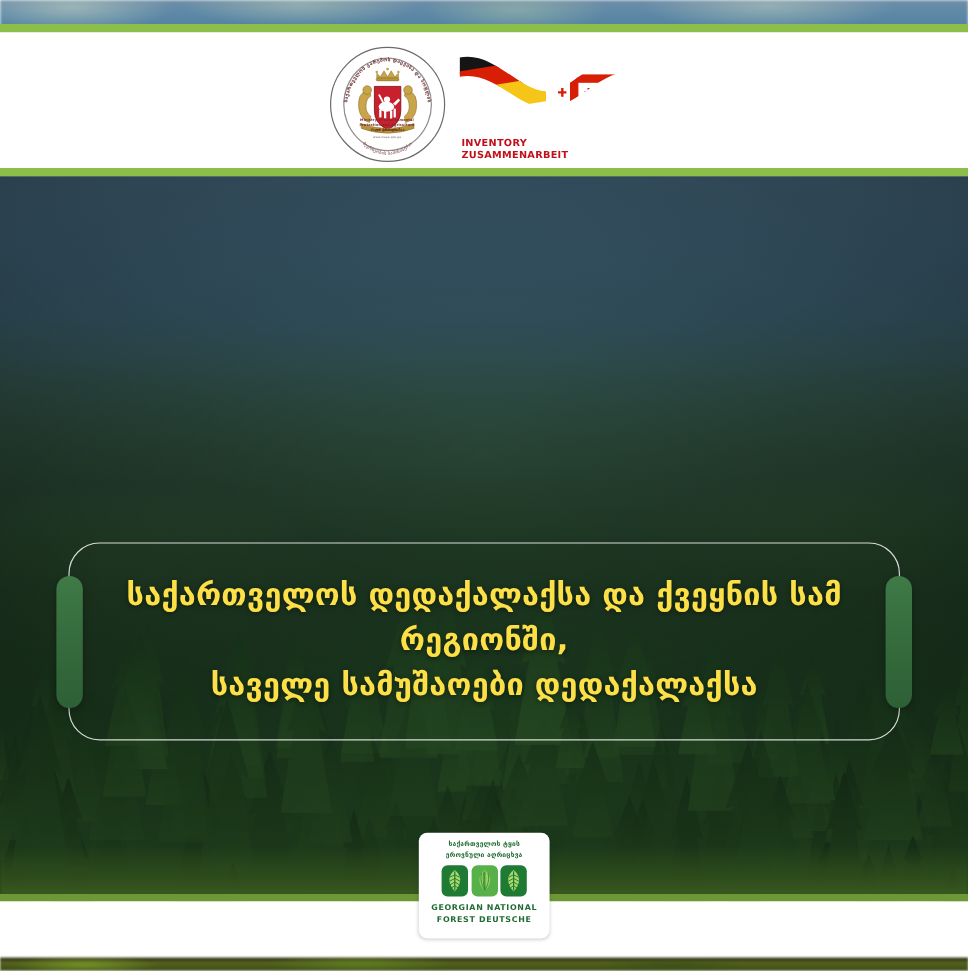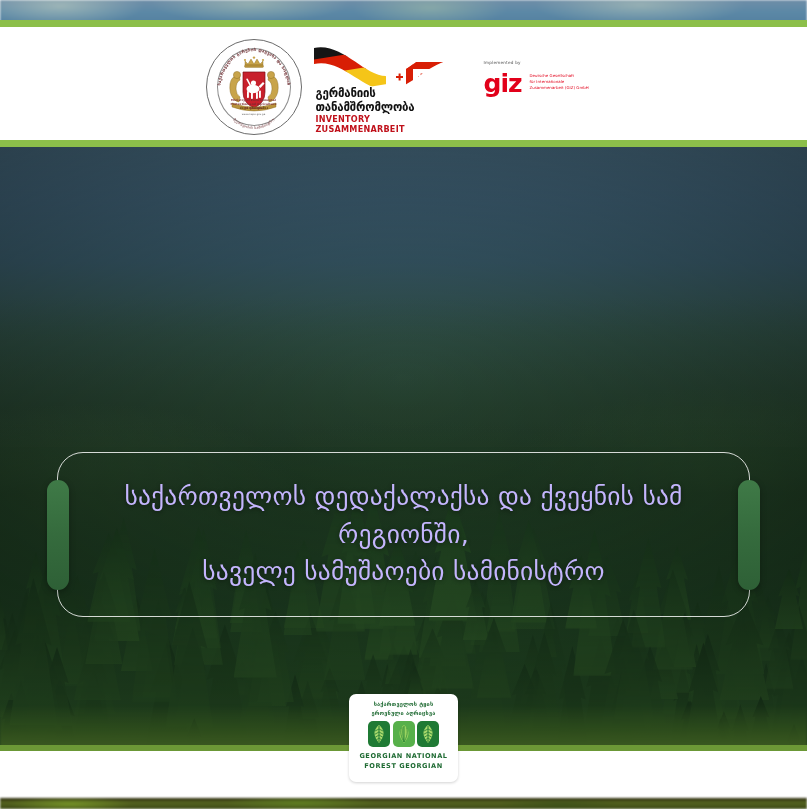--- a/index.html
+++ b/index.html
@@ -134,22 +134,22 @@
   }
 
   
   .title-card{
     position:absolute; left:57px; top:305px; width:693px; height:165px;
     border:1.4px solid rgba(255,255,255,.82);
     border-radius:26px;
     display:flex; align-items:center; justify-content:center;
   }
   .title-text{
-    width:660px; text-align:center; color:#c4b5fd;
-    font-size:25.5px; line-height:1.48; font-weight:normal;
+    width:660px; text-align:center; color:#fde047;
+    font-size:25.5px; line-height:1.48; font-weight:bold;
     letter-spacing:.2px;
     text-shadow:0 1px 4px rgba(0,0,0,.45);
   }
   .accent{
     position:absolute; width:22px; height:110px; border-radius:11px;
     background:linear-gradient(180deg,#3f7a47 0%,#356b3d 50%,#2e6036 100%);
     top:50%; transform:translateY(-50%);
     box-shadow:0 2px 6px rgba(0,0,0,.3);
   }
   .accent-left{ left:-11px; }
@@ -280,36 +280,23 @@
           <rect x="94" y="0" width="7" height="48" fill="#d81e05"></rect>
           <rect x="74" y="20" width="68" height="7" fill="#d81e05"></rect>
           <g fill="#d81e05">
             <path d="M 84,8 h2.6 v-2.6 h2 V8 H91 v2 h-2.4 v2.6 h-2 V10 H84 Z"></path>
             <path d="M 106,8 h2.6 v-2.6 h2 V8 H113 v2 h-2.4 v2.6 h-2 V10 H106 Z"></path>
             <path d="M 84,34 h2.6 v-2.6 h2 V34 H91 v2 h-2.4 v2.6 h-2 V36 H84 Z"></path>
             <path d="M 106,34 h2.6 v-2.6 h2 V34 H113 v2 h-2.4 v2.6 h-2 V36 H106 Z"></path>
           </g>
         </g>
       </svg>
-      <div class="gc-ka">
-        <div>გერმანიის</div>
-        <div>თანამშრომლობა</div>
-      </div>
       <div class="gc-de">INVENTORY ZUSAMMENARBEIT</div>
     </div>
 
-    <div class="giz">
-      <div class="giz-supported">Implemented by</div>
-      <div class="giz-mark">giz</div>
-      <div class="giz-sub">
-        <div>Deutsche Gesellschaft</div>
-        <div>für Internationale</div>
-        <div>Zusammenarbeit (GIZ) GmbH</div>
-      </div>
-    </div>
 
   </div>
 </div>
 <div class="bottom-green-bar"></div>
 
 <div class="hero">
   <div class="hero-bg">
     <div class="hero-sky"></div>
     <div class="hero-mid"></div>
     <div class="hero-forest"></div>
@@ -464,21 +451,21 @@
       </div>
     <div class="meadow"></div>
     <div class="hero-vignette"></div>
   </div>
 
   <div class="title-card">
     <div class="accent accent-left"></div>
     <div class="accent accent-right"></div>
     <div class="title-text">
       <div>საქართველოს დედაქალაქსა და ქვეყნის სამ რეგიონში,</div>
-      <div>საველე სამუშაოები სამინისტრო</div>
+      <div>საველე სამუშაოები დედაქალაქსა</div>
     </div>
   </div>
 </div>
 
 <div class="hero-green-line"></div>
 <div class="footer-white"></div>
 
 <div class="gnfi">
   <div class="gnfi-ka">
     <div>საქართველოს ტყის</div>
@@ -524,17 +511,17 @@
             <path d="M8 11 L4 13.4"></path>
             <path d="M8 11 L12 13.4"></path>
             <path d="M8 14 L5.2 16"></path>
             <path d="M8 14 L10.8 16"></path>
           </g>
         </svg>
     </div>
   </div>
   <div class="gnfi-en">
     <div>GEORGIAN NATIONAL</div>
-    <div>FOREST GEORGIAN</div>
+    <div>FOREST DEUTSCHE</div>
   </div>
 </div>
 
 <div class="footer-strip"></div>
 
 </body></html>

